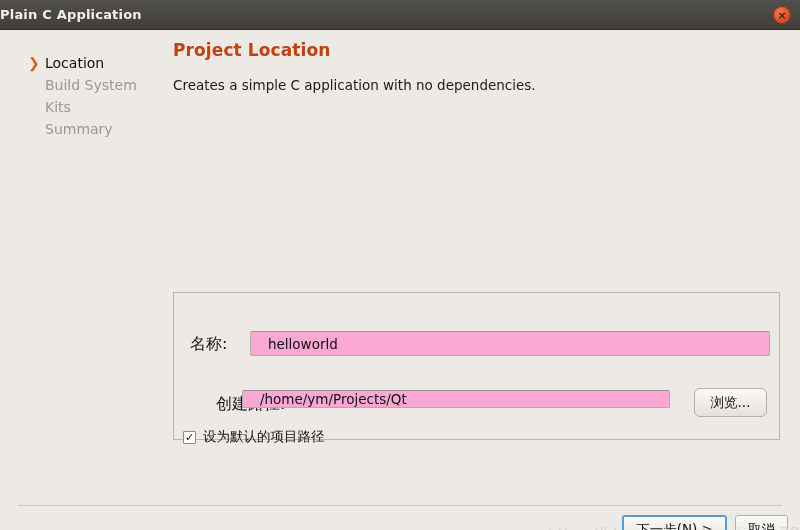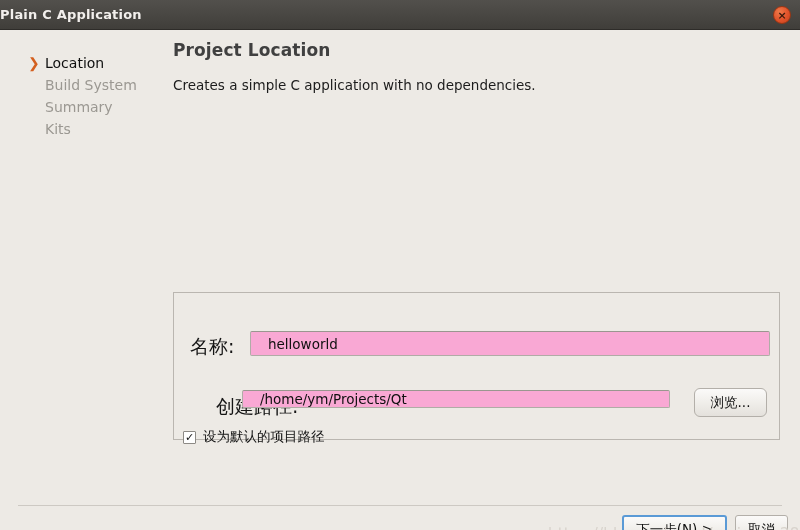--- a/index.html
+++ b/index.html
@@ -111,21 +111,21 @@
     left: 173px;
     top: 0;
     width: 620px;
   }
   .page-title {
     position: absolute;
     left: 0;
     top: 10px;
     font-size: 17px;
     font-weight: bold;
-    color: #404040;
+    color: #c2410c;
     letter-spacing: 0.1px;
   }
   .page-subtitle {
     position: absolute;
     left: 0;
     top: 47px;
     font-size: 13.5px;
     color: #1c1c1c;
   }
 
@@ -135,21 +135,21 @@
     left: 173px;
     top: 262px;
     width: 607px;
     height: 148px;
     border: 1px solid #bab6b0;
     box-sizing: border-box;
     background: transparent;
   }
   .field-label {
     position: absolute;
-    font-size: 19px;
+    font-size: 16px;
     color: #151515;
     white-space: nowrap;
   }
 
   .textinput {
     position: absolute;
     background: #f9a8d4;
     border: 1px solid #b0aca6;
     border-top-color: #9a968f;
     box-sizing: border-box;
@@ -268,24 +268,24 @@
 
     <div class="sidebar">
       <div class="side-item active">
         <span class="side-chevron">❯</span>
         <span>Location</span>
       </div>
       <div class="side-item">
         <span>Build System</span>
       </div>
       <div class="side-item">
-        <span>Summary</span>
+        <span>Kits</span>
       </div>
       <div class="side-item">
-        <span>Kits</span>
+        <span>Summary</span>
       </div>
     </div>
 
     <div class="main">
       <div class="page-title">Project Location</div>
       <div class="page-subtitle">Creates a simple C application with no dependencies.</div>
     </div>
 
     <div class="groupbox"></div>
 

